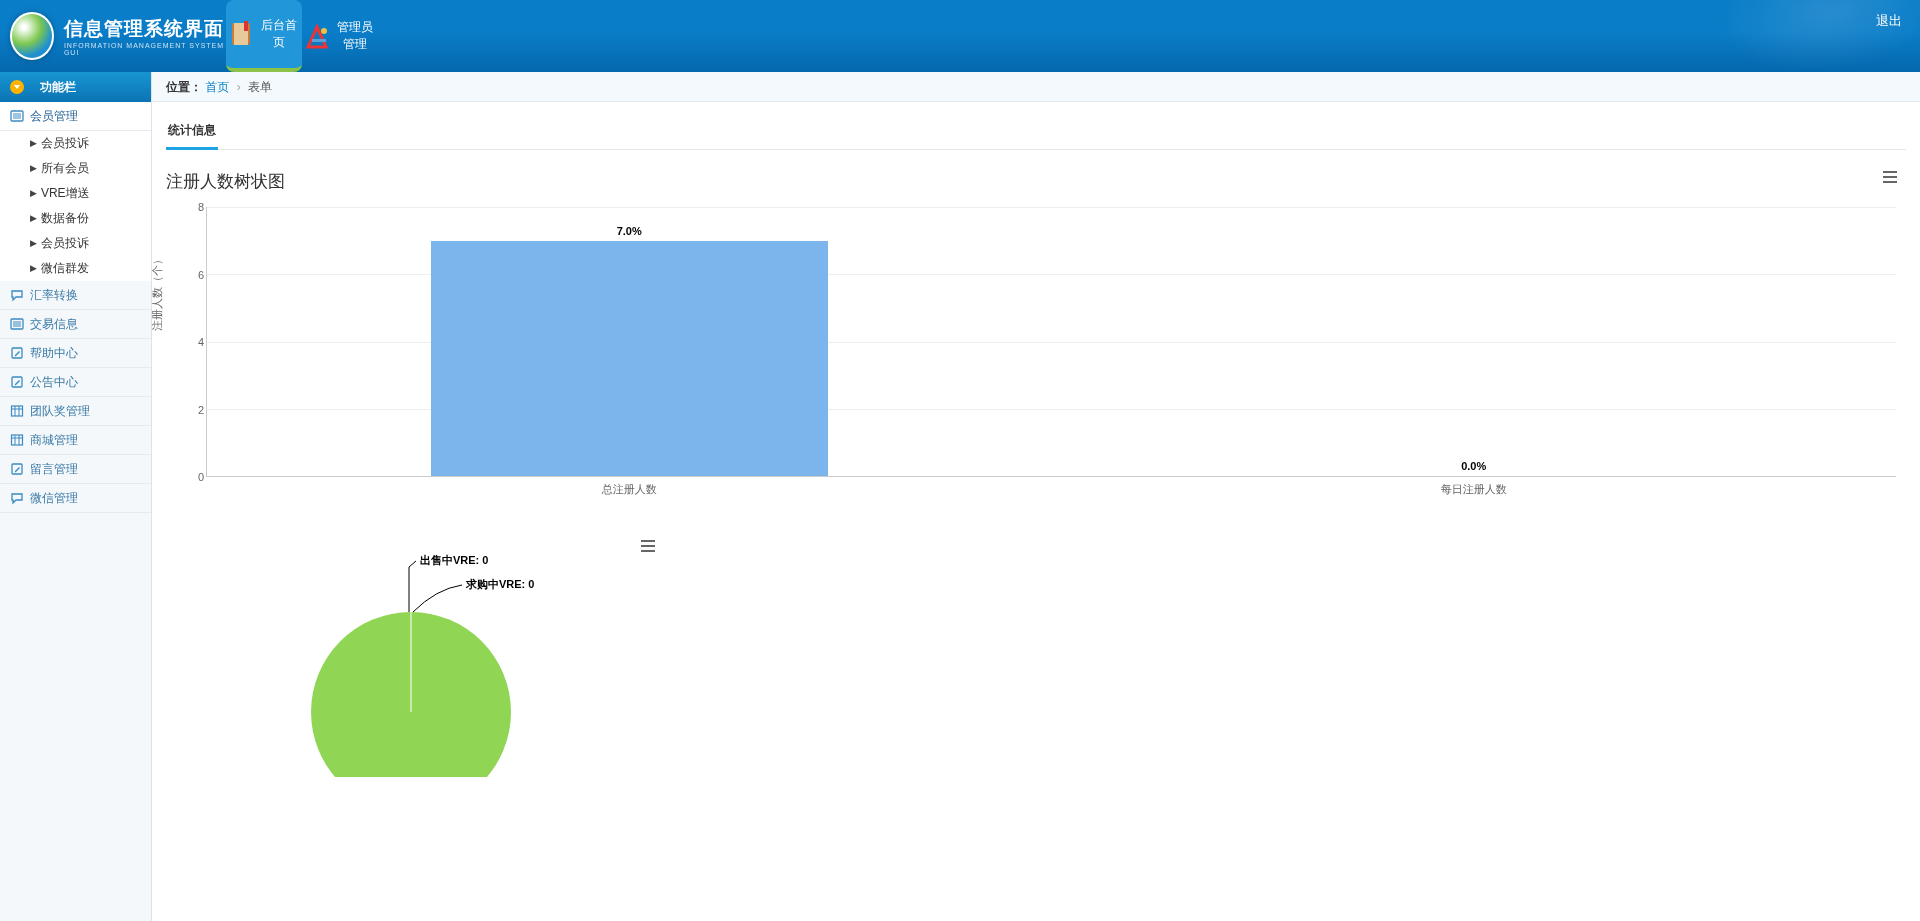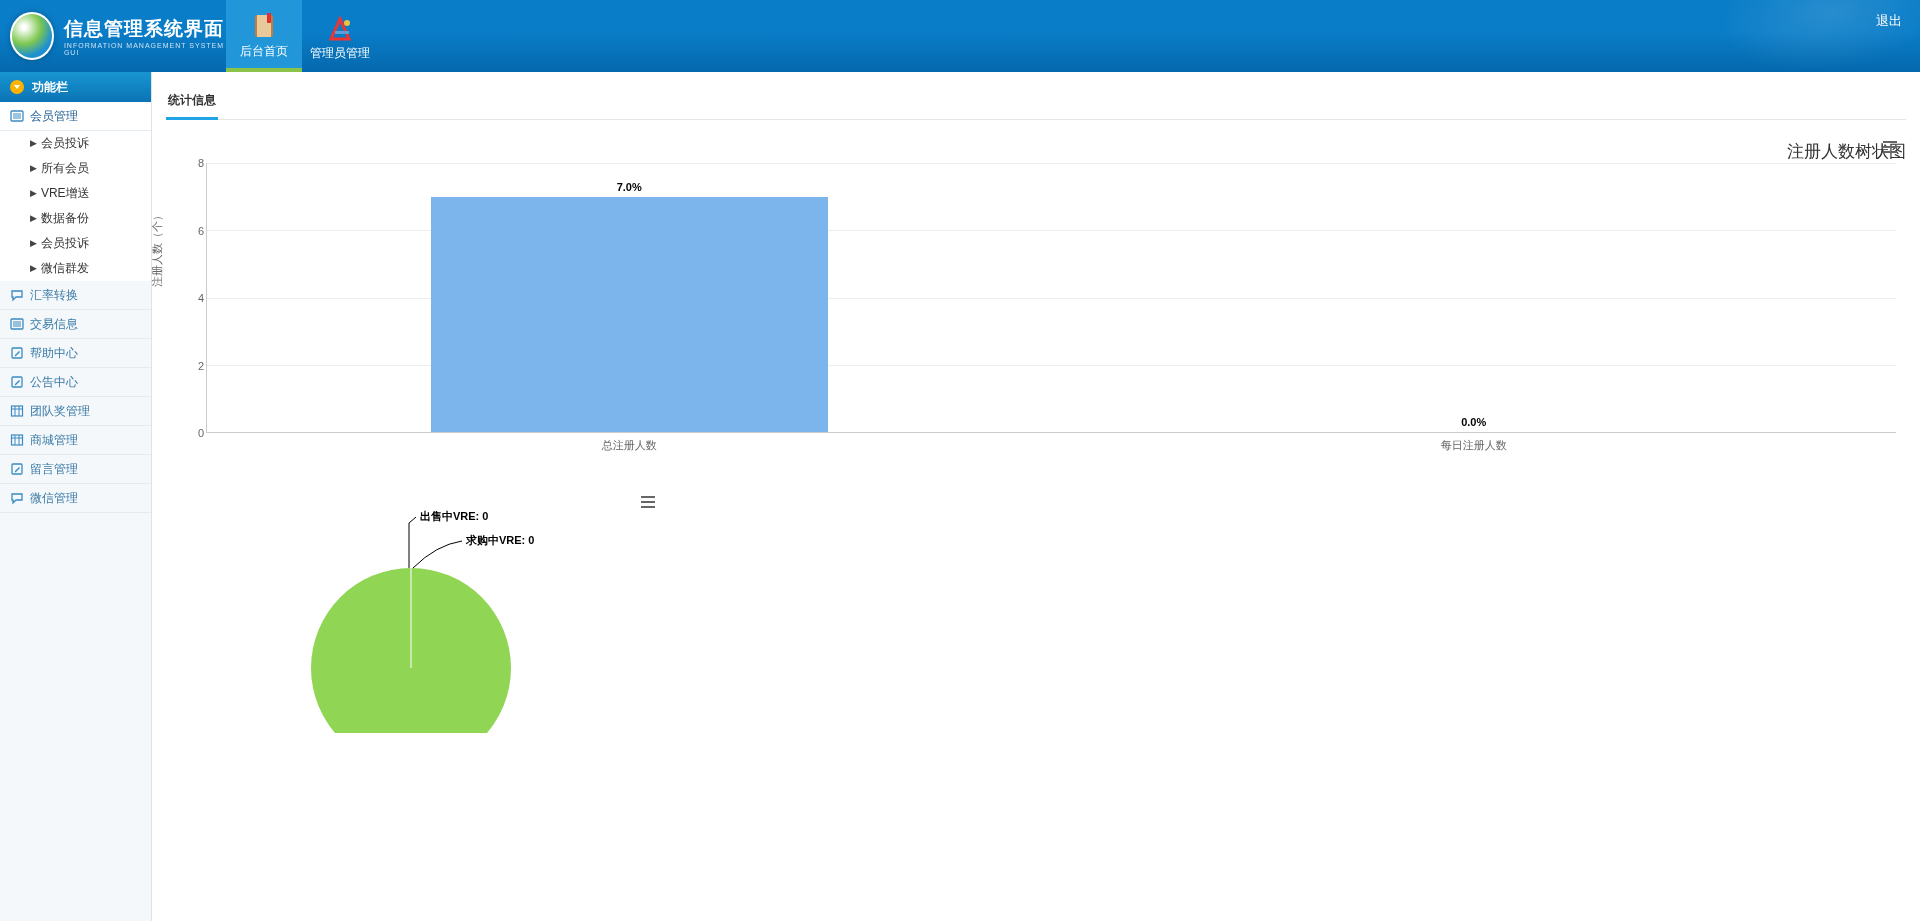--- a/index.html
+++ b/index.html
@@ -21,22 +21,23 @@
   width: 48px; height: 48px; border-radius: 50%;
   background: radial-gradient(circle at 30% 30%, #fff 5%, #7ec850 40%, #1e90d0 70%);
   border: 2px solid #fff; box-shadow: 0 0 6px rgba(0,0,0,.25);
 }
 .logo-text { margin-left: 10px; color: #fff; }
 .logo-text .cn { font-size: 19px; font-weight: bold; letter-spacing: 1px; }
 .logo-text .en { font-size: 7px; letter-spacing: 1px; opacity: .8; }
 .top-tabs { display: flex; height: 100%; }
 .top-tab {
   width: 76px; text-align: center; color: #fff; font-size: 12px;
-  display: flex; flex-direction: column; align-items: center; justify-content: center;
+  display: flex; flex-direction: row; align-items: center; justify-content: center;
   cursor: pointer;
+  border-radius: 8px;
 }
 .top-tab.active { background: #2196d8; border-bottom: 4px solid #8bc34a; }
 .top-tab .icon { height: 34px; display: flex; align-items: center; justify-content: center; }
 .logout {
   position: absolute; right: 18px; top: 12px; color: #fff; cursor: pointer; font-size: 13px;
 }
 .header-deco {
   position: absolute; right: -40px; bottom: -10px; width: 260px; height: 140px;
   background: radial-gradient(ellipse at center, rgba(255,255,255,.12) 0%, rgba(255,255,255,0) 60%);
   transform: rotate(-8deg);
@@ -45,21 +46,21 @@
 
 
 .container { display: flex; }
 .sidebar { width: 152px; background: #f4f8fb; border-right: 1px solid #dbe4ea; min-height: calc(100vh - 72px); }
 .main { flex: 1; background: #fff; }
 
 
 .panel-head {
   background: linear-gradient(to bottom, #1896d2, #0b73b4);
   color: #fff; height: 30px; line-height: 30px; padding-left: 10px; font-weight: bold;
-  display: flex; align-items: center; gap: 8px;
+  display: flex; align-items: center; gap: 16px;
 }
 .panel-head .toggle {
   width: 14px; height: 14px; border-radius: 50%; background: #ffb300;
   display: inline-flex; align-items: center; justify-content: center;
 }
 .panel-head .toggle svg { display:block; }
 .menu-cat {
   height: 29px; line-height: 29px; padding-left: 10px; border-bottom: 1px solid #e3ebf1;
   background: #f4f8fb; cursor: pointer; display: flex; align-items: center; gap: 6px; color: #3a7aa6;
 }
@@ -85,21 +86,21 @@
 .content { padding: 6px 14px 40px 14px; }
 .section-title {
   font-weight: bold; color: #333; padding: 14px 0 10px 2px; border-bottom: 1px solid #e5e5e5;
   position: relative;
 }
 .section-title::after {
   content: ""; position: absolute; left: 0; bottom: -1px; width: 52px; height: 3px; background: #1fa3e4;
 }
 
 .chart-wrap { position: relative; margin-top: 20px; }
-.chart-title { text-align: right; font-size: 17px; color: #333; }
+.chart-title { text-align: left; font-size: 17px; color: #333; margin-bottom: 14px; }
 .chart-menu { position: absolute; right: 8px; top: 0; cursor: pointer; color: #666; }
 
 .bar-chart { position: relative; height: 300px; padding-left: 40px; padding-right: 10px; }
 .y-axis { position: absolute; left: 20px; top: 0; bottom: 30px; width: 20px; }
 .y-tick { position: absolute; right: 2px; font-size: 11px; color: #666; transform: translateY(-50%);}
 .y-label {
   position: absolute; left: -16px; top: 50%; transform: rotate(-90deg) translateX(26px);
   transform-origin: left top; font-size: 11px; color: #666; white-space: nowrap;
 }
 .plot { position: absolute; left: 40px; right: 10px; top: 0; bottom: 30px; border-left: 1px solid #ccc; border-bottom: 1px solid #ccc;}
@@ -277,20 +278,26 @@
             <svg width="14" height="14" viewBox="0 0 14 14">
               <path d="M2 3h10v6H6l-3 3V9H2z" fill="none" stroke="#3a8bc2" stroke-width="1.3"></path>
             </svg>
           </span>
           <span>微信管理</span>
         </div>
       </div>
   </div>
 
   <div class="main">
+    <div class="breadcrumb">
+      <b>位置：</b>
+      <a>首页</a>
+      <span class="sep">›</span>
+      <span>表单</span>
+    </div>
 
     <div class="content">
       <div class="section-title">统计信息</div>
 
       <div class="chart-wrap">
         <div class="chart-title">注册人数树状图</div>
         <div class="chart-menu">
           <svg class="ham" viewBox="0 0 16 14">
               <line x1="1" y1="2" x2="15" y2="2"></line>
               <line x1="1" y1="7" x2="15" y2="7"></line>

